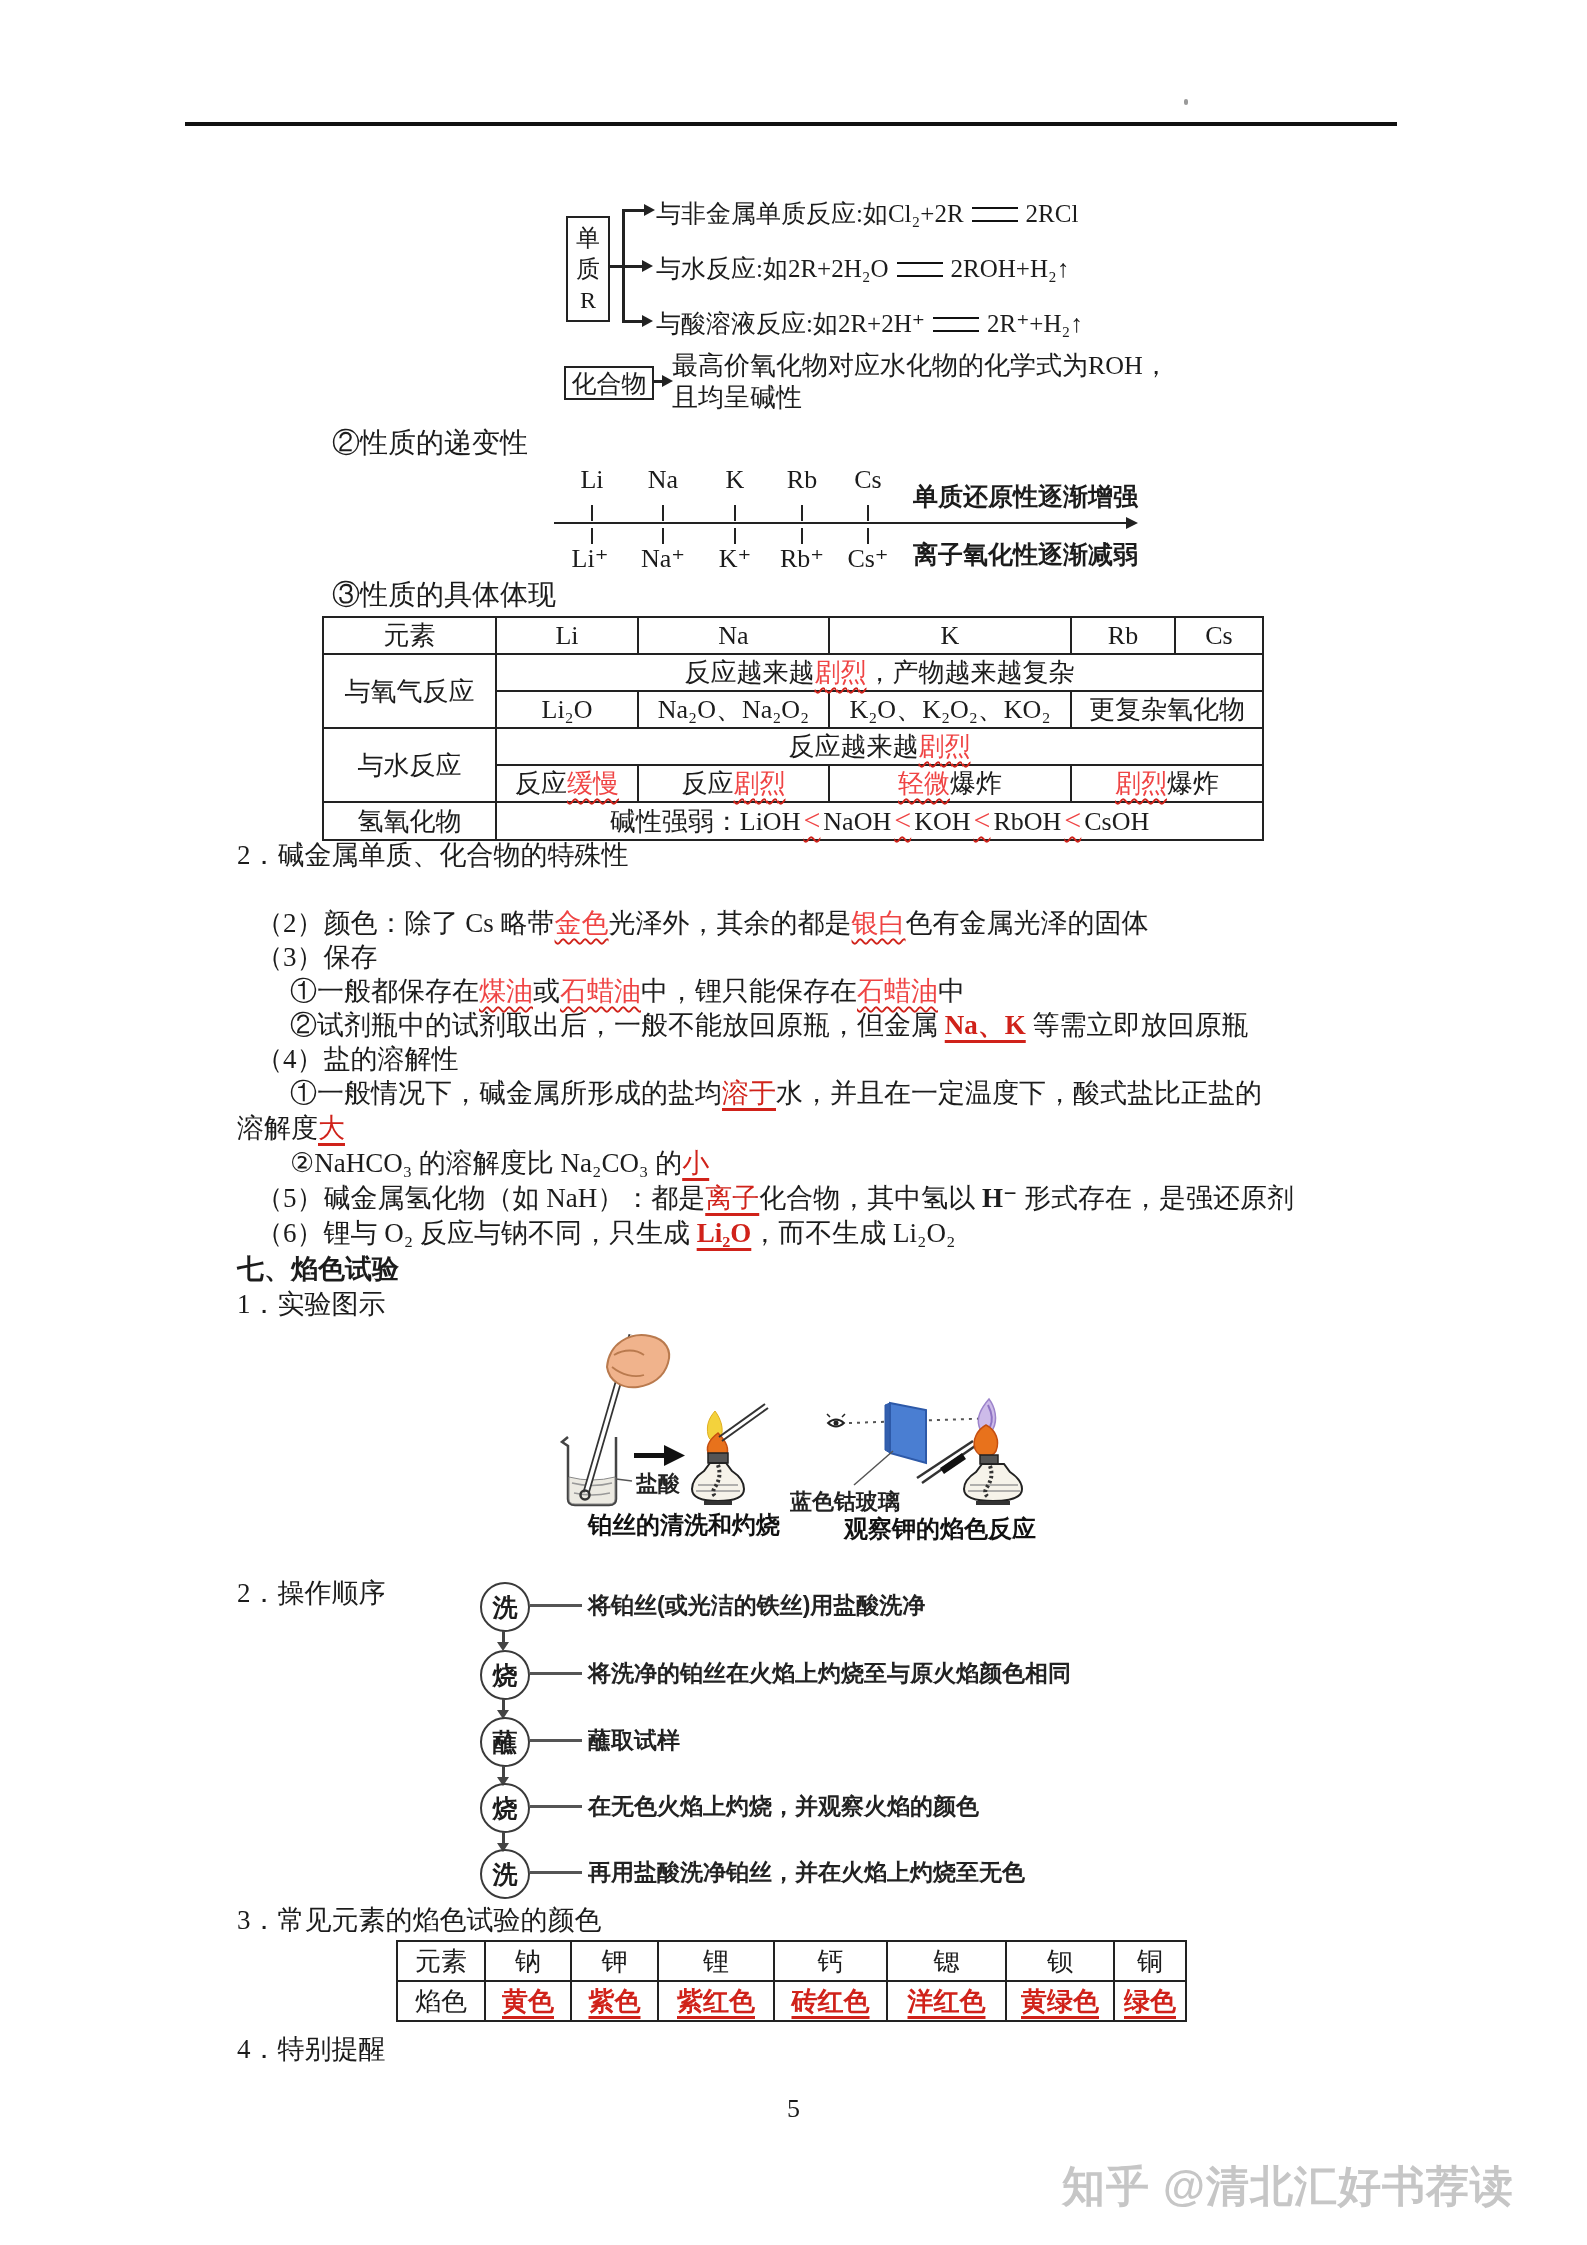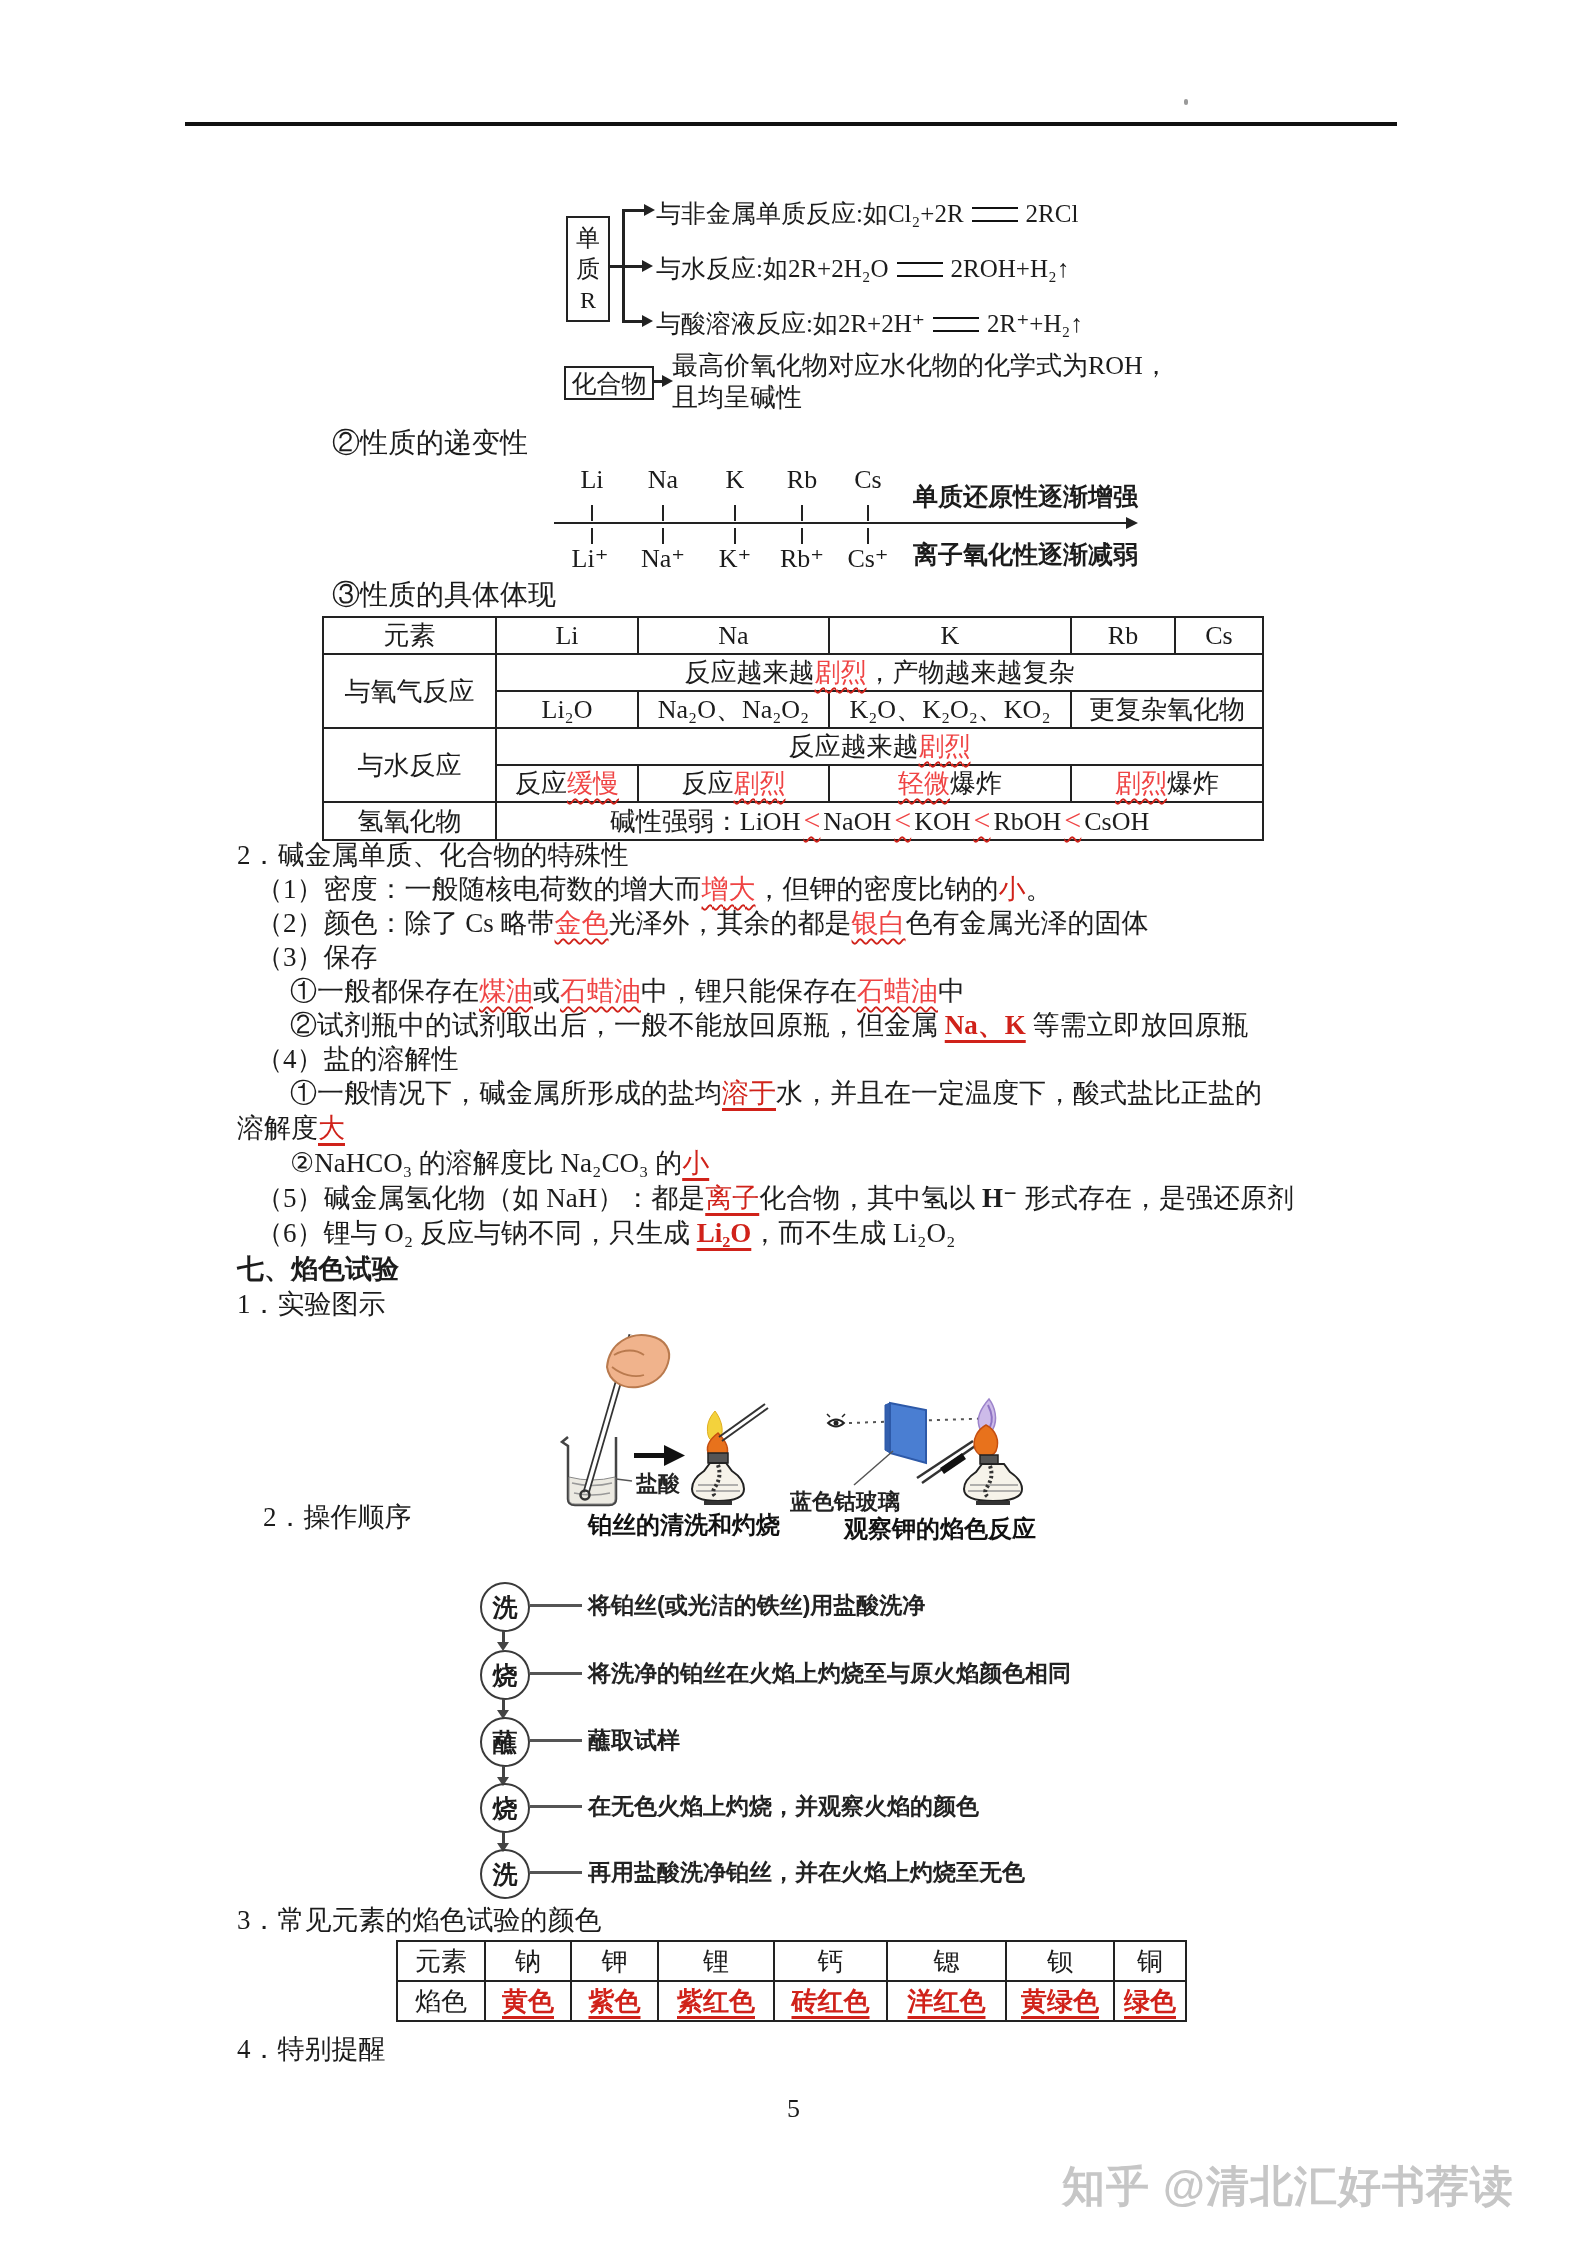--- a/index.html
+++ b/index.html
@@ -184,21 +184,20 @@
       <td colspan="2"><span class="rw">剧烈</span><span>爆炸</span></td>
     </tr>
     <tr>
       <td>氢氧化物</td>
       <td colspan="5"><span>碱性强弱：LiOH</span><span class="rw lt">&lt;</span><span>NaOH</span><span class="rw lt">&lt;</span><span>KOH</span><span class="rw lt">&lt;</span><span>RbOH</span><span class="rw lt">&lt;</span><span>CsOH</span></td>
     </tr>
   </tbody>
     </table>
 
   <div class="tl" style="left:237px;top:838px;">2．碱金属单质、化合物的特殊性</div>
-  <div class="tl" style="left:256px;top:872px;"><span>（1）密度：一般随核电荷数的增大而</span><span class="rw">增大</span><span>，但钾的密度比钠的</span><span class="r">小</span><span>。</span></div>
   <div class="tl" style="left:256px;top:906px;"><span>（2）颜色：除了 Cs 略带</span><span class="rw">金色</span><span>光泽外，其余的都是</span><span class="rw">银白</span><span>色有金属光泽的固体</span></div>
   <div class="tl" style="left:256px;top:940px;"><span>（3）保存</span></div>
   <div class="tl" style="left:290px;top:1008px;"><span>②试剂瓶中的试剂取出后，一般不能放回原瓶，但金属 </span><span class="ru bold">Na、K</span><span> 等需立即放回原瓶</span></div>
   <div class="tl" style="left:290px;top:974px;"><span>①一般都保存在</span><span class="rw">煤油</span><span>或</span><span class="rw">石蜡油</span><span>中，锂只能保存在</span><span class="rw">石蜡油</span><span>中</span></div>
   <div class="tl" style="left:256px;top:1042px;"><span>（4）盐的溶解性</span></div>
   <div class="tl" style="left:290px;top:1076px;"><span>①一般情况下，碱金属所形成的盐均</span><span class="ru">溶于</span><span>水，并且在一定温度下，酸式盐比正盐的</span></div>
   <div class="tl" style="left:237px;top:1111px;"><span>溶解度</span><span class="ru">大</span></div>
   <div class="tl" style="left:290px;top:1146px;"><span>②NaHCO₃ 的溶解度比 Na₂CO₃ 的</span><span class="ru">小</span></div>
   <div class="tl" style="left:256px;top:1181px;"><span>（5）碱金属氢化物（如 NaH）：都是</span><span class="ru">离子</span><span>化合物，其中氢以 </span><span class="bold">H⁻</span><span> 形式存在，是强还原剂</span></div>
   <div class="tl" style="left:256px;top:1216px;"><span>（6）锂与 O₂ 反应与钠不同，只生成 </span><span class="ru bold">Li₂O</span><span>，而不生成 Li₂O₂</span></div>
@@ -275,21 +274,21 @@
         <path d="M438,141 Q442,152 435,162 Q431,168 436,172" stroke="#333" stroke-width="4" fill="none" stroke-dasharray="2.5,2.5"></path>
         <rect x="424" y="176" width="34" height="4" fill="#333"></rect>
       </g>
     </svg>
     <span class="ilabel" style="left:84px;top:144px;text-align:center;">盐酸</span>
     <span class="icap" style="left:36px;top:184px;">铂丝的清洗和灼烧</span>
     <span class="ilabel" style="left:238px;top:162px;">蓝色钴玻璃</span>
     <span class="icap" style="left:292px;top:188px;">观察钾的焰色反应</span>
   </div>
 
-  <div class="tl" style="left:237px;top:1500px;margin-left:26px;">2．操作顺序</div>
+  <div class="tl" style="left:237px;top:1576px;">2．操作顺序</div>
 
   <div class="flow">
 
     <div class="fc" style="top:0px;">洗</div>
     <div class="fh" style="top:22px;"></div>
     <div class="ft" style="top:8px;">将铂丝(或光洁的铁丝)用盐酸洗净</div>
     <div class="fv-line" style="top:49px;height:12px;"></div>
     <div class="fv-ah" style="top:60px;"></div>
 
     <div class="fc" style="top:68px;">烧</div>

